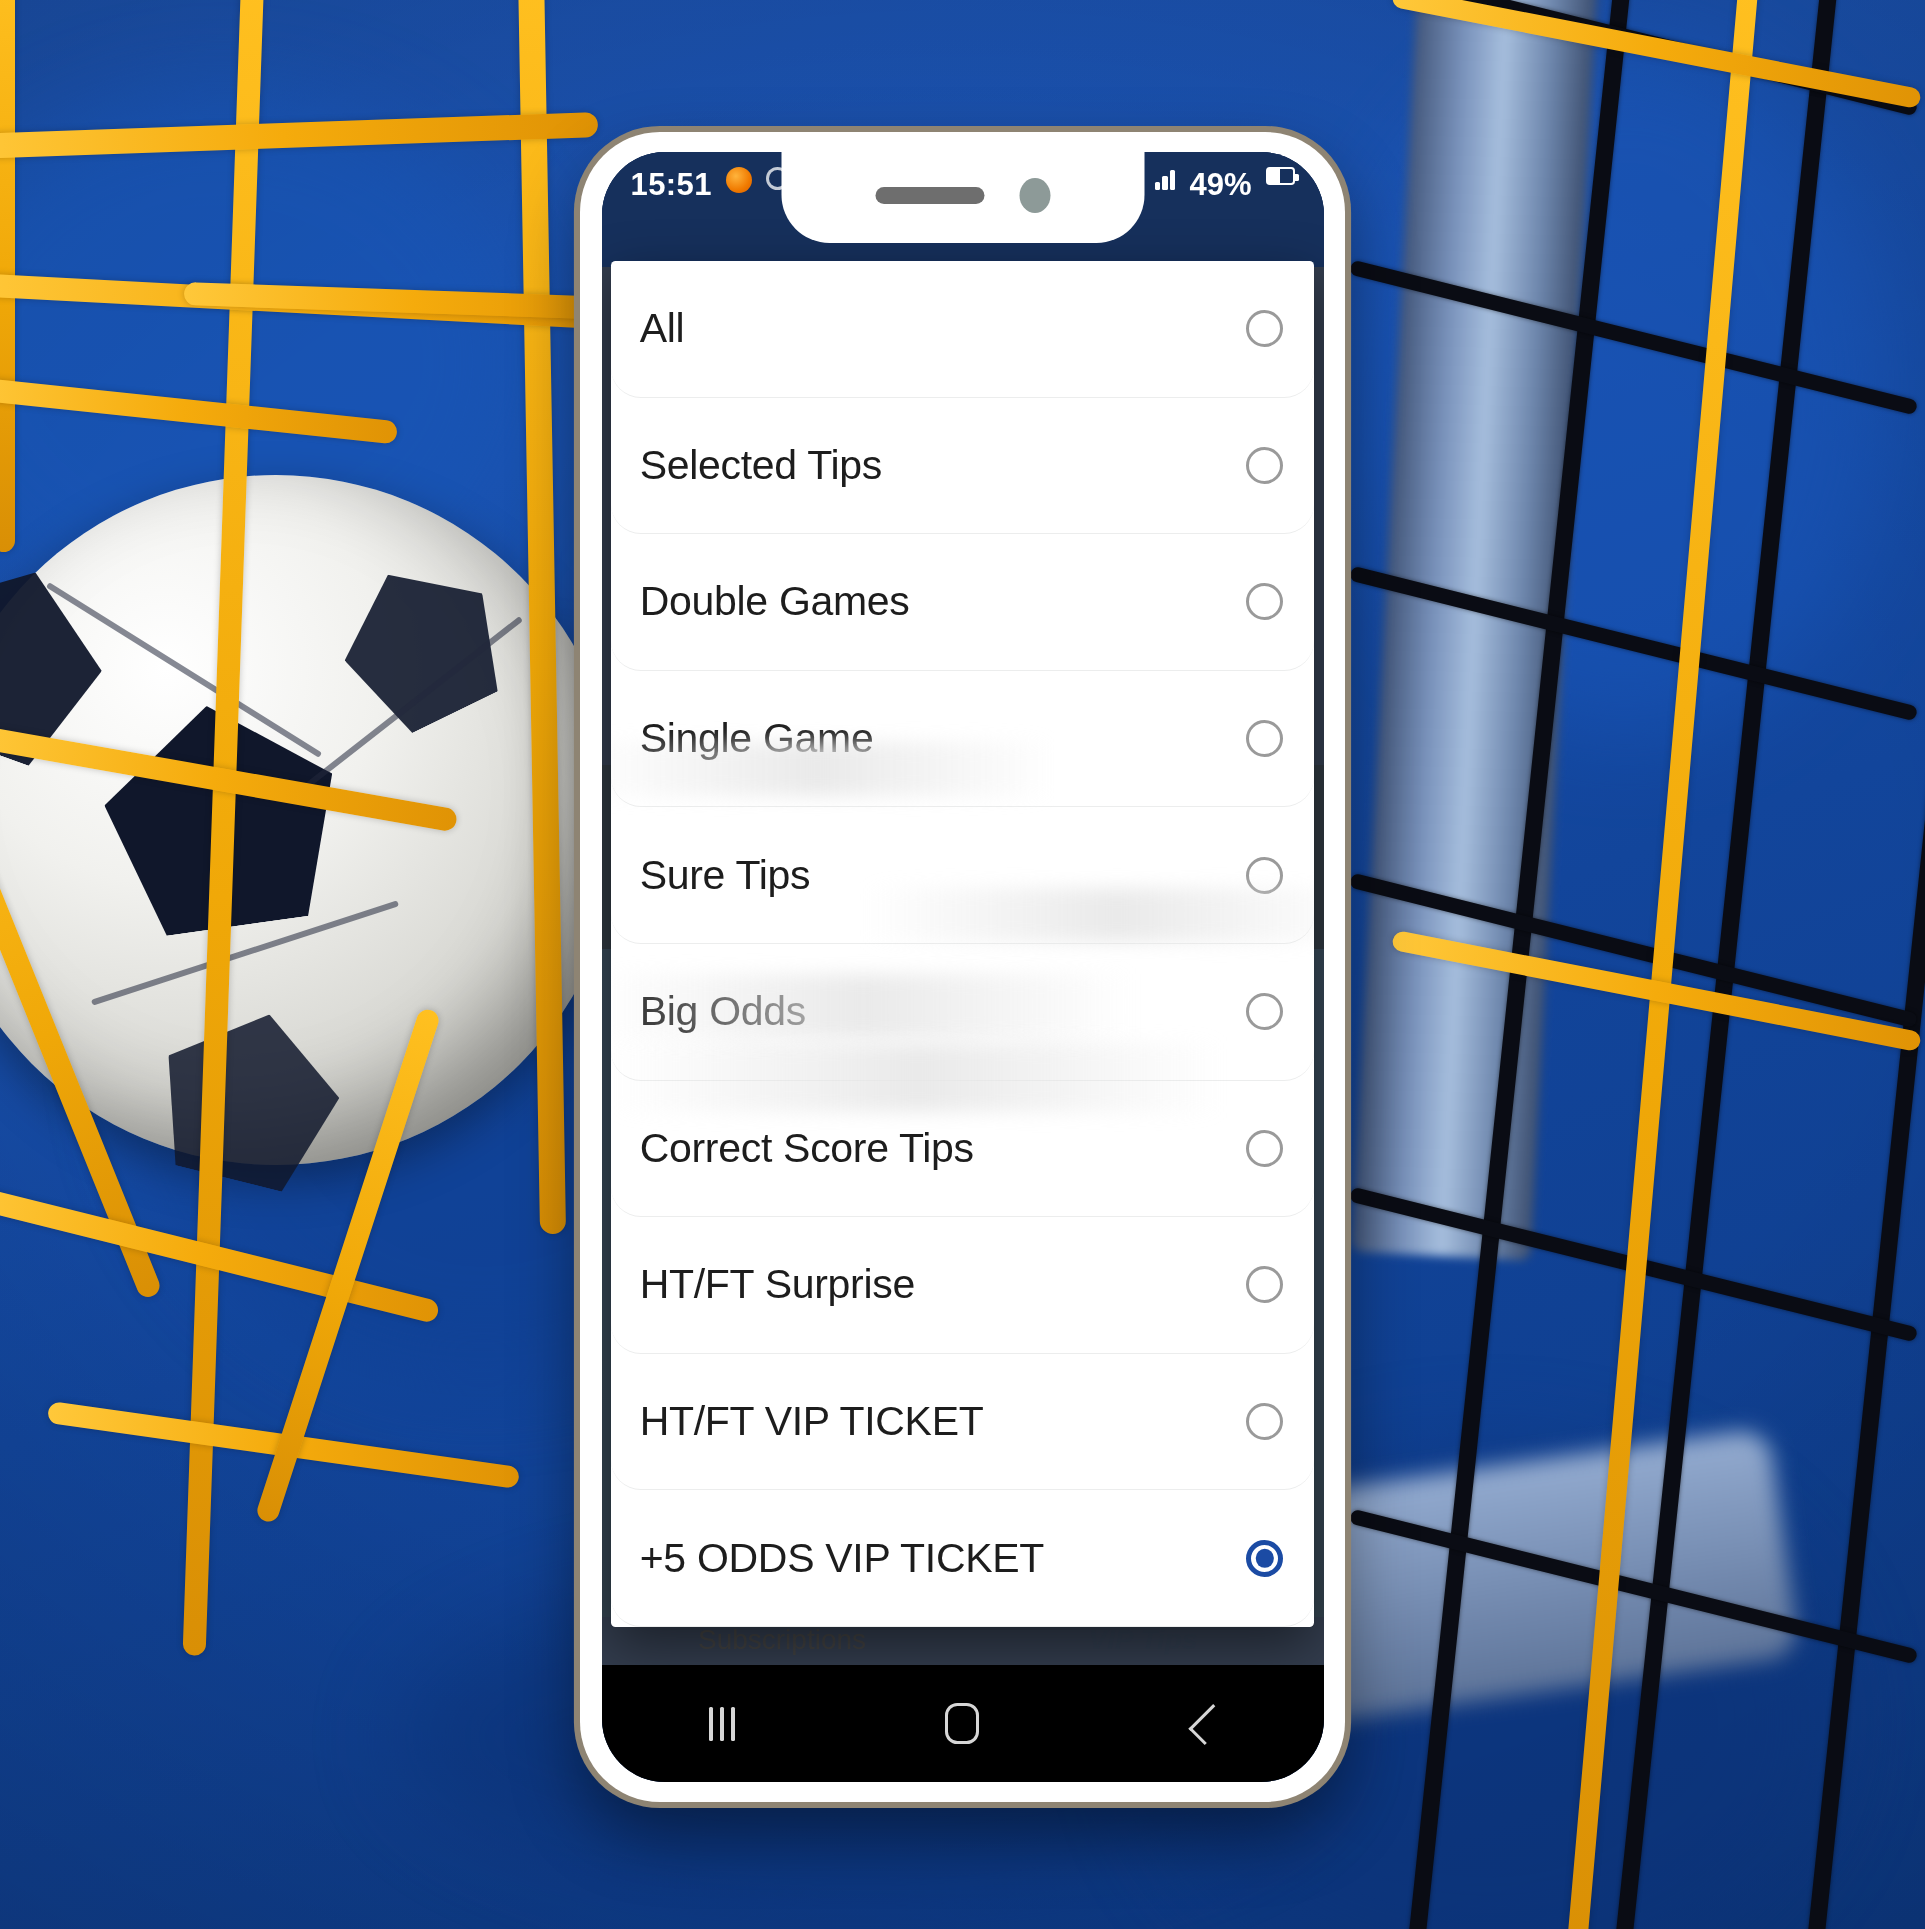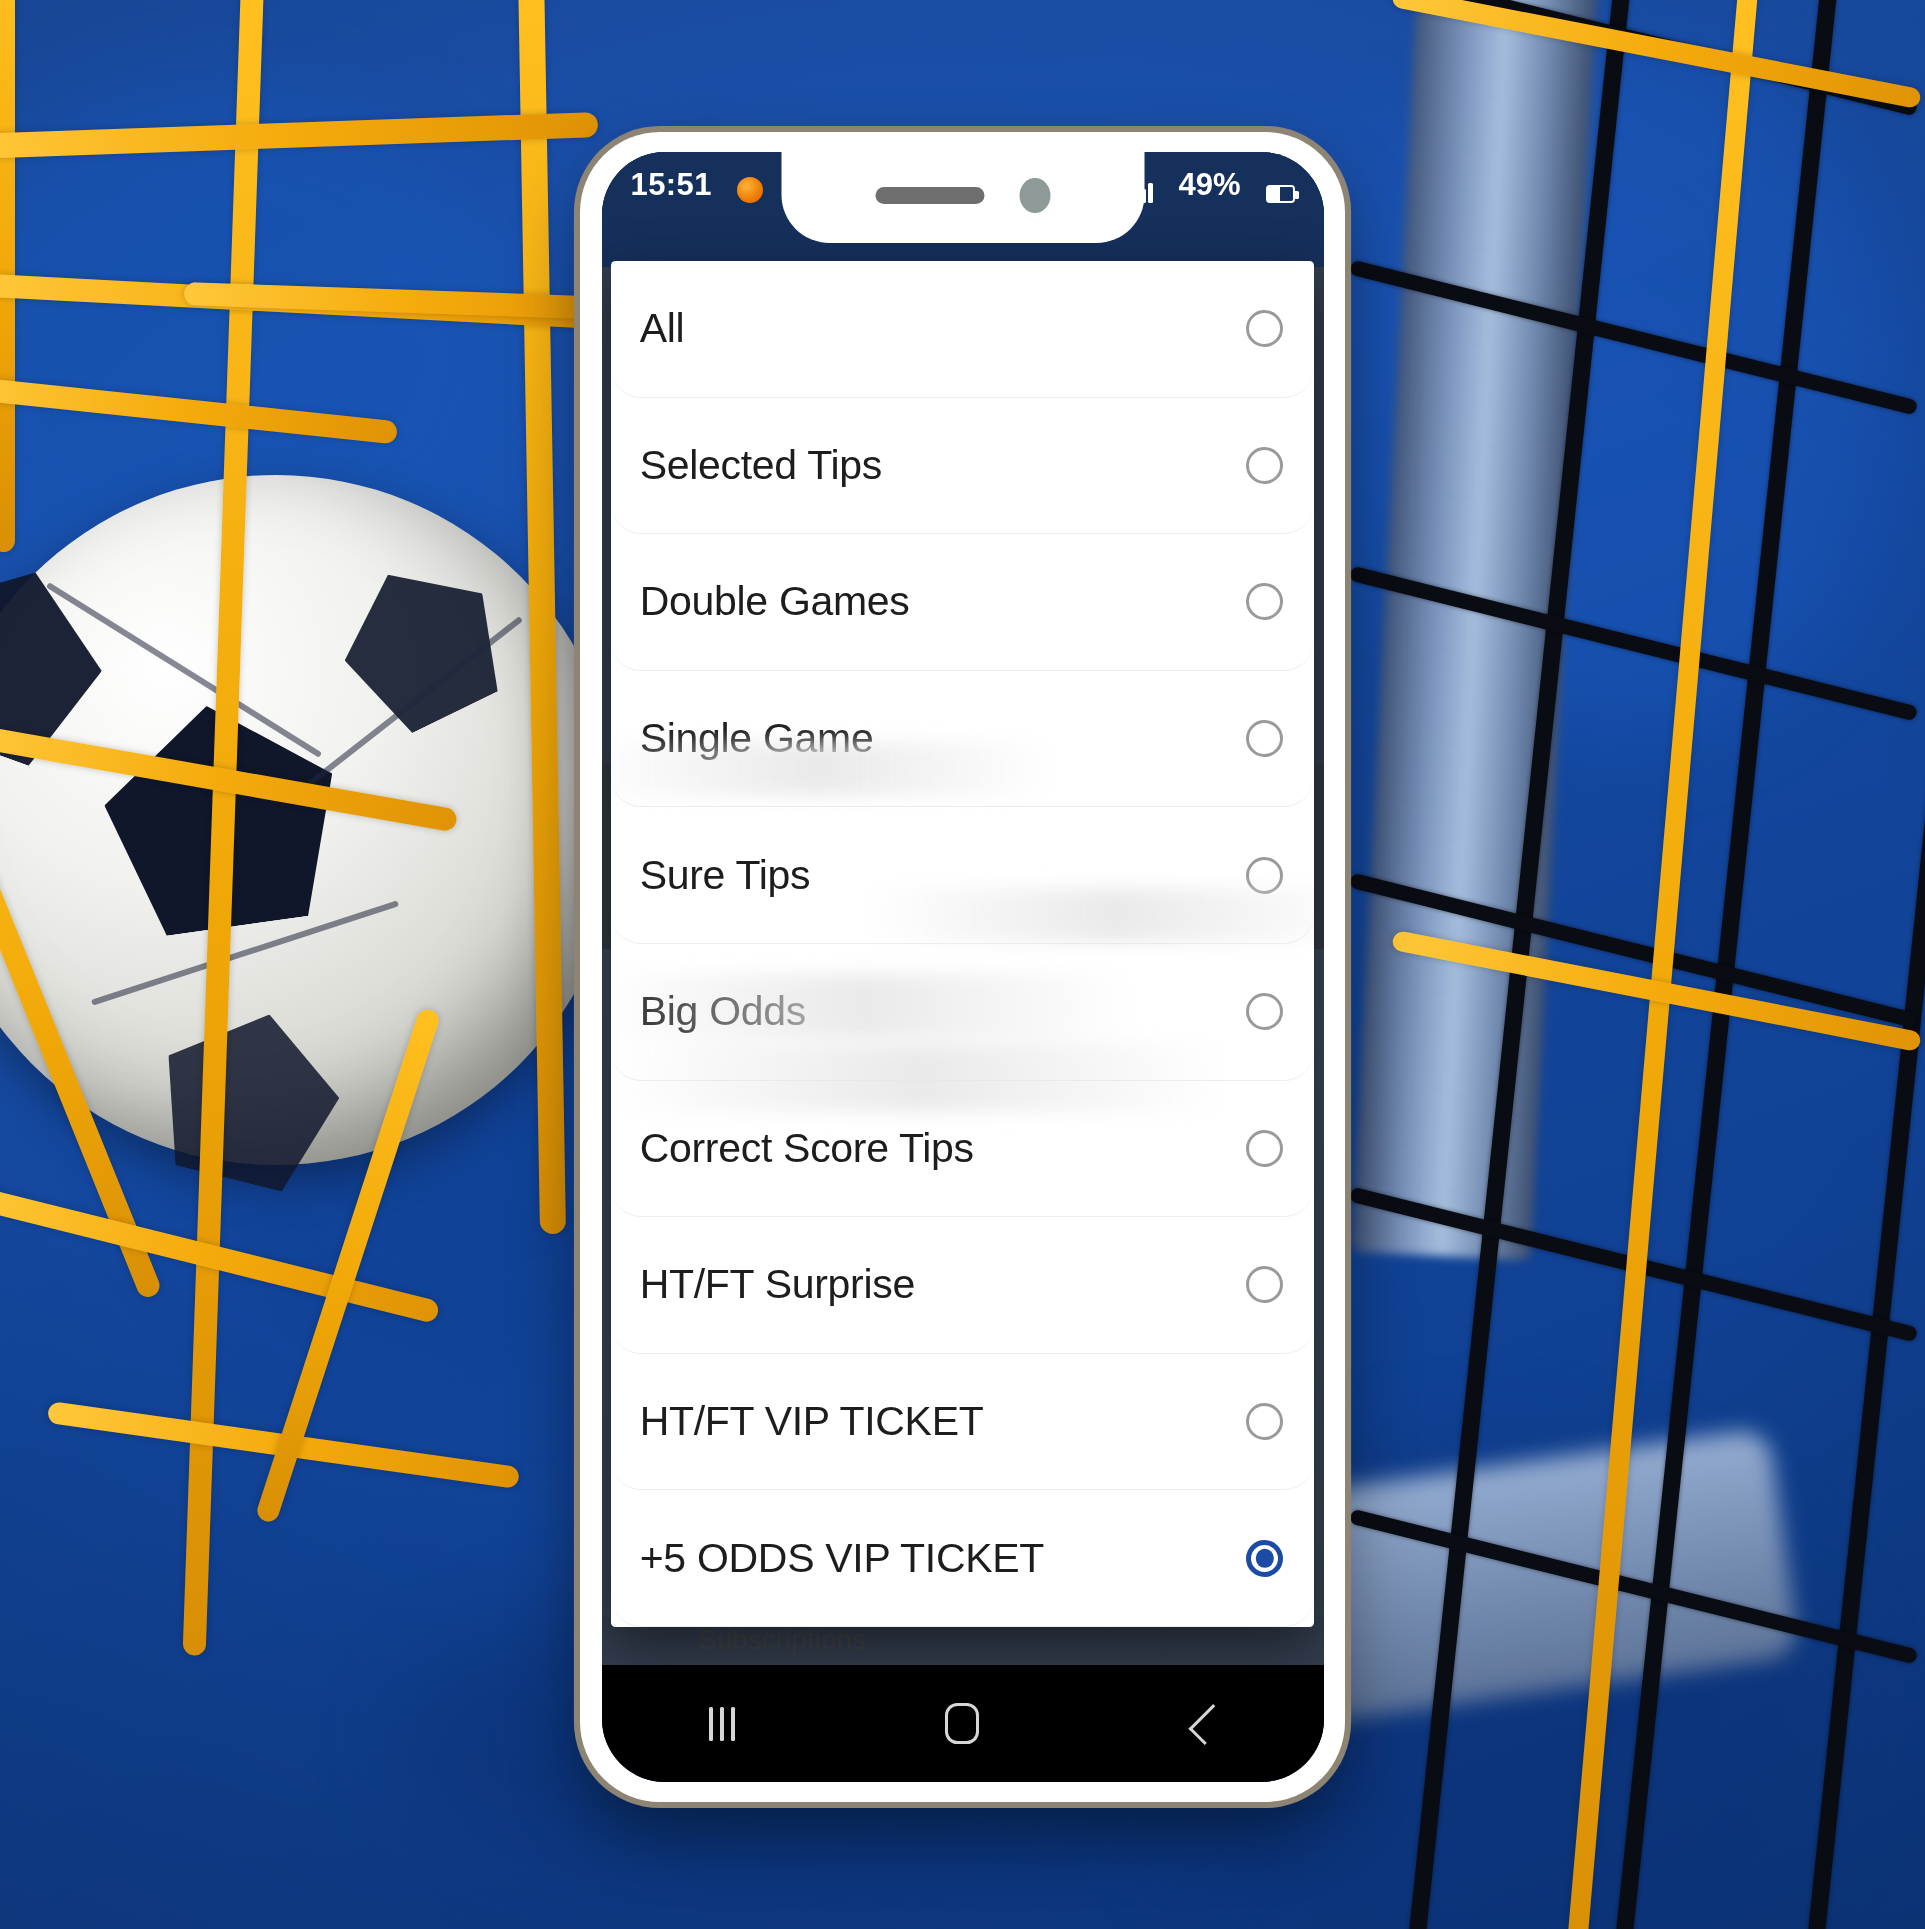--- a/index.html
+++ b/index.html
@@ -127,21 +127,21 @@
   #app-header {
     position: absolute; left: 0; top: 0; right: 0; height: 115px;
     background: #16305c;
   }
   #statusbar {
     position: absolute; left: 0; top: 0; right: 0; height: 66px;
     display: flex; align-items: center; justify-content: space-between;
     padding: 0 29px;
     color: #ffffff;
   }
-  .sb-left, .sb-right { display: flex; align-items: flex-end; gap: 25px; }
+  .sb-left, .sb-right { display: flex; align-items: flex-start; gap: 14px; }
   .sb-time { font-size: 31px; font-weight: 700; letter-spacing: 0.4px; }
   .sb-dot-orange {
     width: 26px; height: 26px; border-radius: 50%;
     background: radial-gradient(circle at 38% 35%, #ffb43c, #f07a00 60%, #d95e00);
   }
   .sb-icon-ghost {
     width: 23px; height: 23px; border-radius: 50%;
     border: 3.1px solid rgba(255,255,255,.75);
     border-right-color: transparent;
   }

